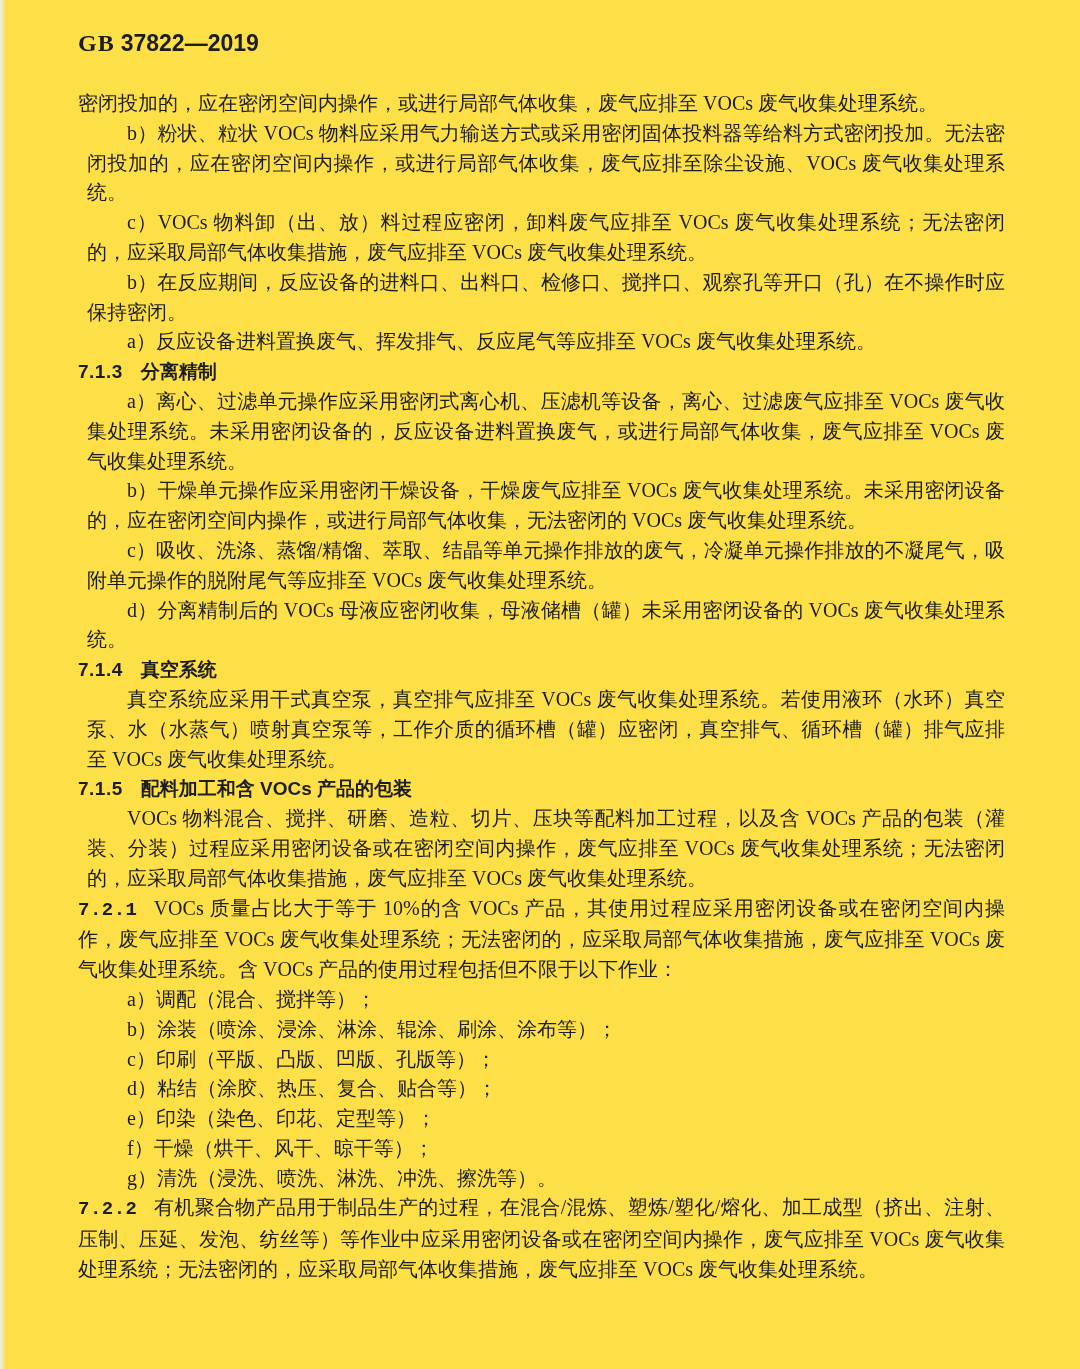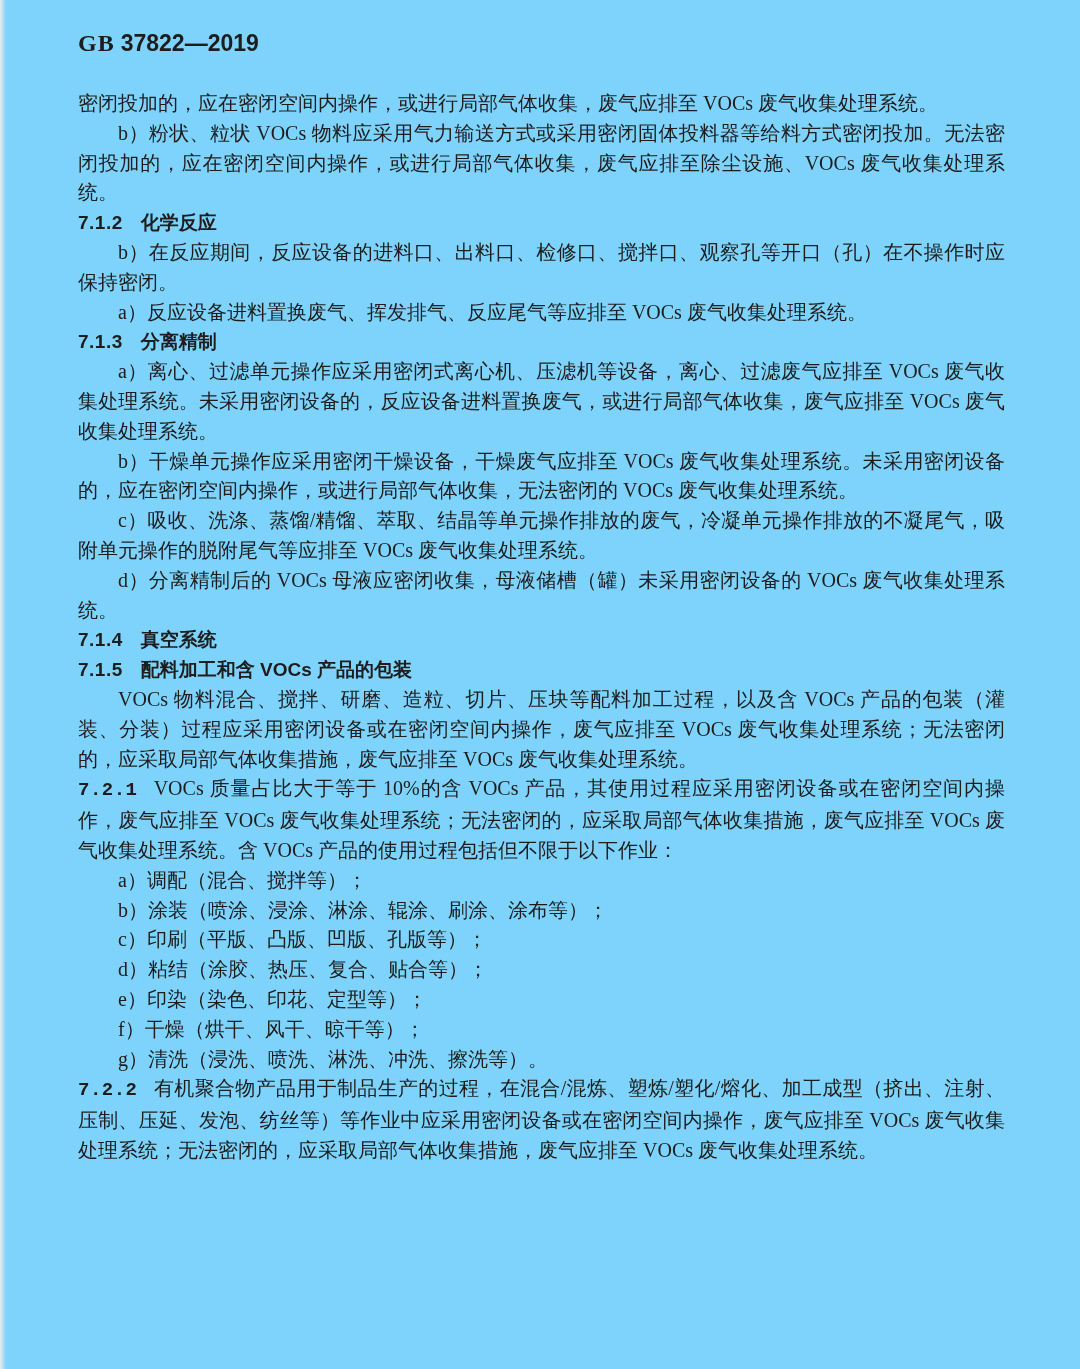--- a/index.html
+++ b/index.html
@@ -5,21 +5,21 @@
   html, body {
     margin: 0;
     padding: 0;
     background: #ffffff;
   }
   .page {
     position: relative;
     width: 1080px;
     height: 1369px;
     margin: 0 auto;
-    background: #7dd3fc;
+    background: #fde047;
     color: #1d1d1d;
     overflow: hidden;
     box-sizing: border-box;
     padding: 30px 75px 16px 78px;
   }
   
   .page::before {
     content: "";
     position: absolute;
     left: 0; top: 0; bottom: 0;
@@ -48,20 +48,21 @@
     font-family: "Liberation Serif", "DejaVu Serif", serif;
     font-size: 20px;
     line-height: 29.8px;
     text-align: justify;
   }
   .para {
     margin: 0;
   }
   .para.indent {
     text-indent: 2em;
+    margin-left: 9px;
   }
   .heading {
     margin: 0;
     font-family: "Liberation Sans", "DejaVu Sans", sans-serif;
     font-weight: 700;
     text-align: left;
   }
   .heading.h3 {
     font-size: 19px;
   }
@@ -85,29 +86,30 @@
 </head>
 <body>
 
 <div class="page">
   <header class="doc-header">
     <span class="code-gb">GB</span><span class="code-num">37822—2019</span>
   </header>
   <main class="doc-body">
       <p class="para">密闭投加的，应在密闭空间内操作，或进行局部气体收集，废气应排至 VOCs 废气收集处理系统。</p>
       <p class="para indent">b）粉状、粒状 VOCs 物料应采用气力输送方式或采用密闭固体投料器等给料方式密闭投加。无法密闭投加的，应在密闭空间内操作，或进行局部气体收集，废气应排至除尘设施、VOCs 废气收集处理系统。</p>
-      <p class="heading h3"><span class="hnum">7.1.2</span><span>化学反应</span></p>
+      <p class="para indent">c）VOCs 物料卸（出、放）料过程应密闭，卸料废气应排至 VOCs 废气收集处理系统；无法密闭的，应采取局部气体收集措施，废气应排至 VOCs 废气收集处理系统。</p>
       <p class="para indent">b）在反应期间，反应设备的进料口、出料口、检修口、搅拌口、观察孔等开口（孔）在不操作时应保持密闭。</p>
       <p class="para indent">a）反应设备进料置换废气、挥发排气、反应尾气等应排至 VOCs 废气收集处理系统。</p>
       <p class="heading h3"><span class="hnum">7.1.3</span><span>分离精制</span></p>
       <p class="para indent">a）离心、过滤单元操作应采用密闭式离心机、压滤机等设备，离心、过滤废气应排至 VOCs 废气收集处理系统。未采用密闭设备的，反应设备进料置换废气，或进行局部气体收集，废气应排至 VOCs 废气收集处理系统。</p>
       <p class="para indent">b）干燥单元操作应采用密闭干燥设备，干燥废气应排至 VOCs 废气收集处理系统。未采用密闭设备的，应在密闭空间内操作，或进行局部气体收集，无法密闭的 VOCs 废气收集处理系统。</p>
       <p class="para indent">c）吸收、洗涤、蒸馏/精馏、萃取、结晶等单元操作排放的废气，冷凝单元操作排放的不凝尾气，吸附单元操作的脱附尾气等应排至 VOCs 废气收集处理系统。</p>
       <p class="para indent">d）分离精制后的 VOCs 母液应密闭收集，母液储槽（罐）未采用密闭设备的 VOCs 废气收集处理系统。</p>
       <p class="heading h3"><span class="hnum">7.1.4</span><span>真空系统</span></p>
+      <p class="para indent">真空系统应采用干式真空泵，真空排气应排至 VOCs 废气收集处理系统。若使用液环（水环）真空泵、水（水蒸气）喷射真空泵等，工作介质的循环槽（罐）应密闭，真空排气、循环槽（罐）排气应排至 VOCs 废气收集处理系统。</p>
       <p class="heading h3"><span class="hnum">7.1.5</span><span>配料加工和含 VOCs 产品的包装</span></p>
       <p class="para indent">VOCs 物料混合、搅拌、研磨、造粒、切片、压块等配料加工过程，以及含 VOCs 产品的包装（灌装、分装）过程应采用密闭设备或在密闭空间内操作，废气应排至 VOCs 废气收集处理系统；无法密闭的，应采取局部气体收集措施，废气应排至 VOCs 废气收集处理系统。</p>
       <p class="para numpara"><span class="pnum">7.2.1</span><span>VOCs 质量占比大于等于 10%的含 VOCs 产品，其使用过程应采用密闭设备或在密闭空间内操作，废气应排至 VOCs 废气收集处理系统；无法密闭的，应采取局部气体收集措施，废气应排至 VOCs 废气收集处理系统。含 VOCs 产品的使用过程包括但不限于以下作业：</span></p>
       <p class="para indent">a）调配（混合、搅拌等）；</p>
       <p class="para indent">b）涂装（喷涂、浸涂、淋涂、辊涂、刷涂、涂布等）；</p>
       <p class="para indent">c）印刷（平版、凸版、凹版、孔版等）；</p>
       <p class="para indent">d）粘结（涂胶、热压、复合、贴合等）；</p>
       <p class="para indent">e）印染（染色、印花、定型等）；</p>
       <p class="para indent">f）干燥（烘干、风干、晾干等）；</p>
       <p class="para indent">g）清洗（浸洗、喷洗、淋洗、冲洗、擦洗等）。</p>

